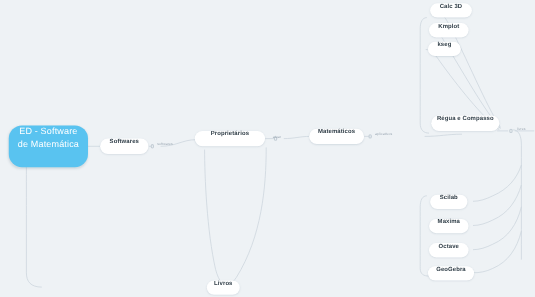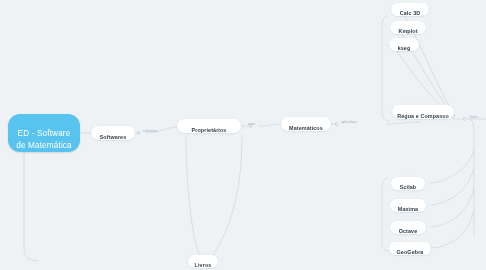--- a/index.html
+++ b/index.html
@@ -19,21 +19,21 @@
     position: absolute;
     left: 0;
     top: 0;
     width: 486px;
     height: 270px;
   }
   .node {
     position: absolute;
     box-sizing: border-box;
     display: flex;
-    align-items: flex-end;
+    align-items: flex-start;
     justify-content: center;
     text-align: center;
     border-radius: 999px;
     white-space: nowrap;
     z-index: 5;
   }
   .node-root {
     background: #59c3f0;
     color: #ffffff;
     font-size: 8.2px;

